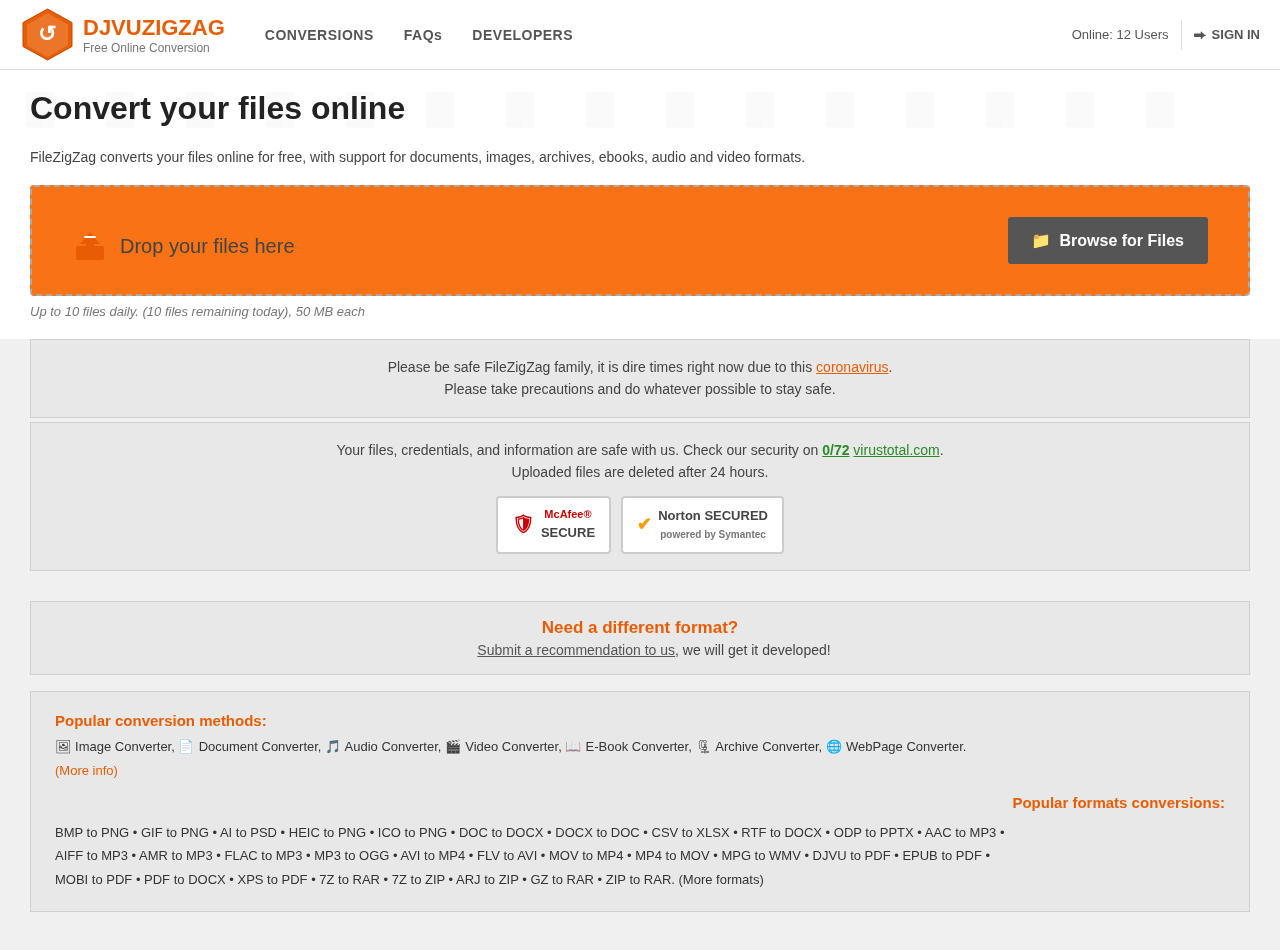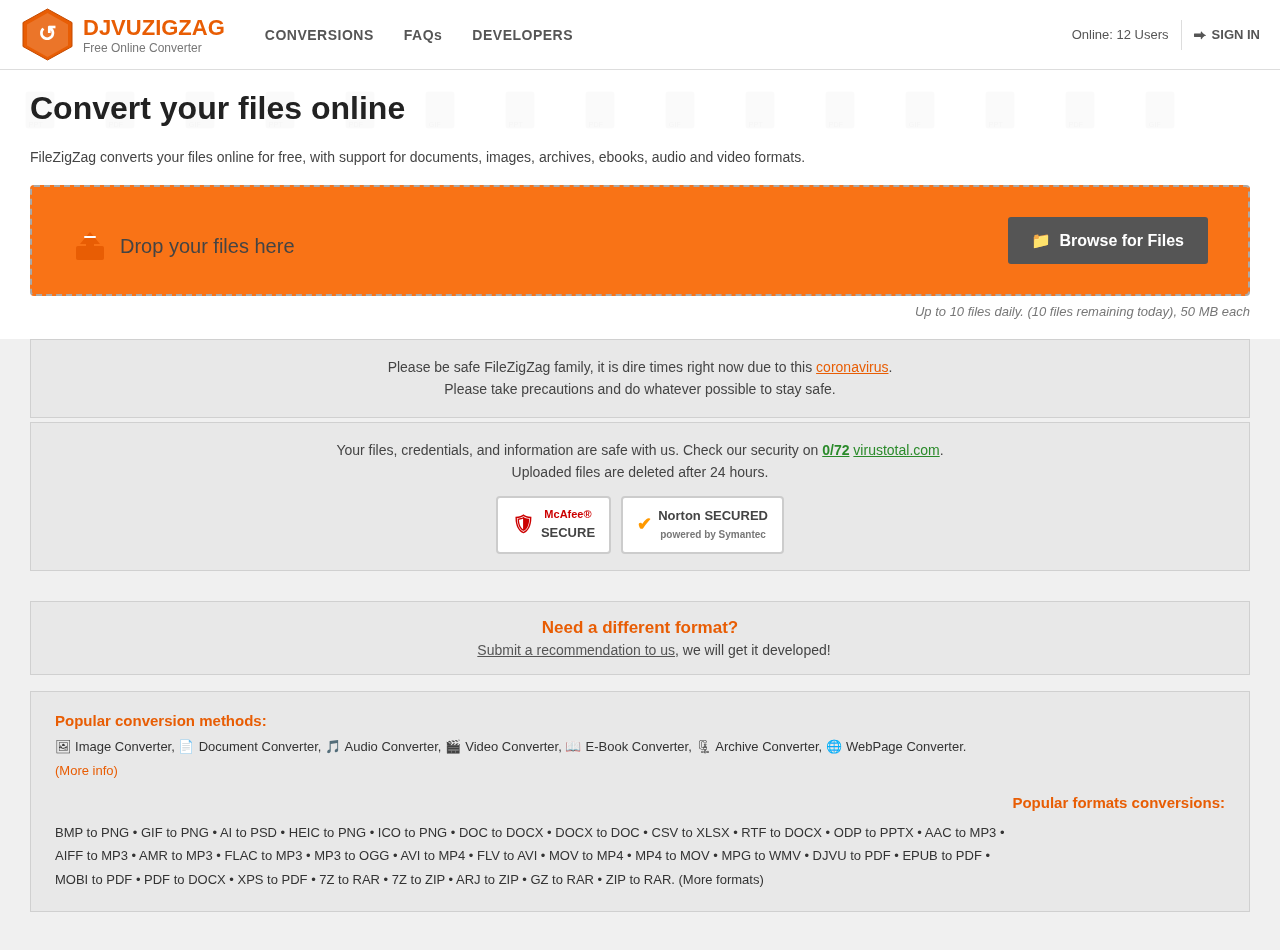--- a/index.html
+++ b/index.html
@@ -128,21 +128,21 @@
       padding: 14px 24px;
       font-size: 16px;
       cursor: pointer;
       border-radius: 3px;
       display: flex;
       align-items: center;
       gap: 8px;
       font-weight: bold;
     }
     #file-limit-text {
-      text-align: right;
+      text-align: left;
       font-size: 13px;
       color: #777;
       padding: 8px 0 0 0;
       font-style: italic;
     }
 
     
     #notices {
       padding: 0 30px;
       display: flex;
@@ -258,21 +258,21 @@
   <div id="logo-area">
     <svg id="logo-hex" viewBox="0 0 55 55">
       <polygon points="27.5,2 52,15.5 52,39.5 27.5,53 3,39.5 3,15.5" fill="#e85d04" stroke="#c44a00" stroke-width="1"></polygon>
       <polygon points="27.5,6 48,17.5 48,38.5 27.5,50 7,38.5 7,17.5" fill="white" opacity="0.15"></polygon>
       <text x="27.5" y="34" text-anchor="middle" fill="white" font-size="22" font-weight="bold">↺</text>
     </svg>
     <div id="logo-text-area">
       <div id="logo-name">
         <span>DJVU</span><span style="color:#e85d04">ZIGZAG</span>
       </div>
-      <div id="logo-sub">Free Online Converter</div>
+      <div id="logo-sub">Free Online Conversion</div>
     </div>
   </div>
   <nav>
     <a href="#">CONVERSIONS</a>
     <a href="#">FAQs</a>
     <a href="#">DEVELOPERS</a>
   </nav>
   <div id="header-right">
     <span>Online: 12 Users</span>
     <div id="header-divider"></div>

